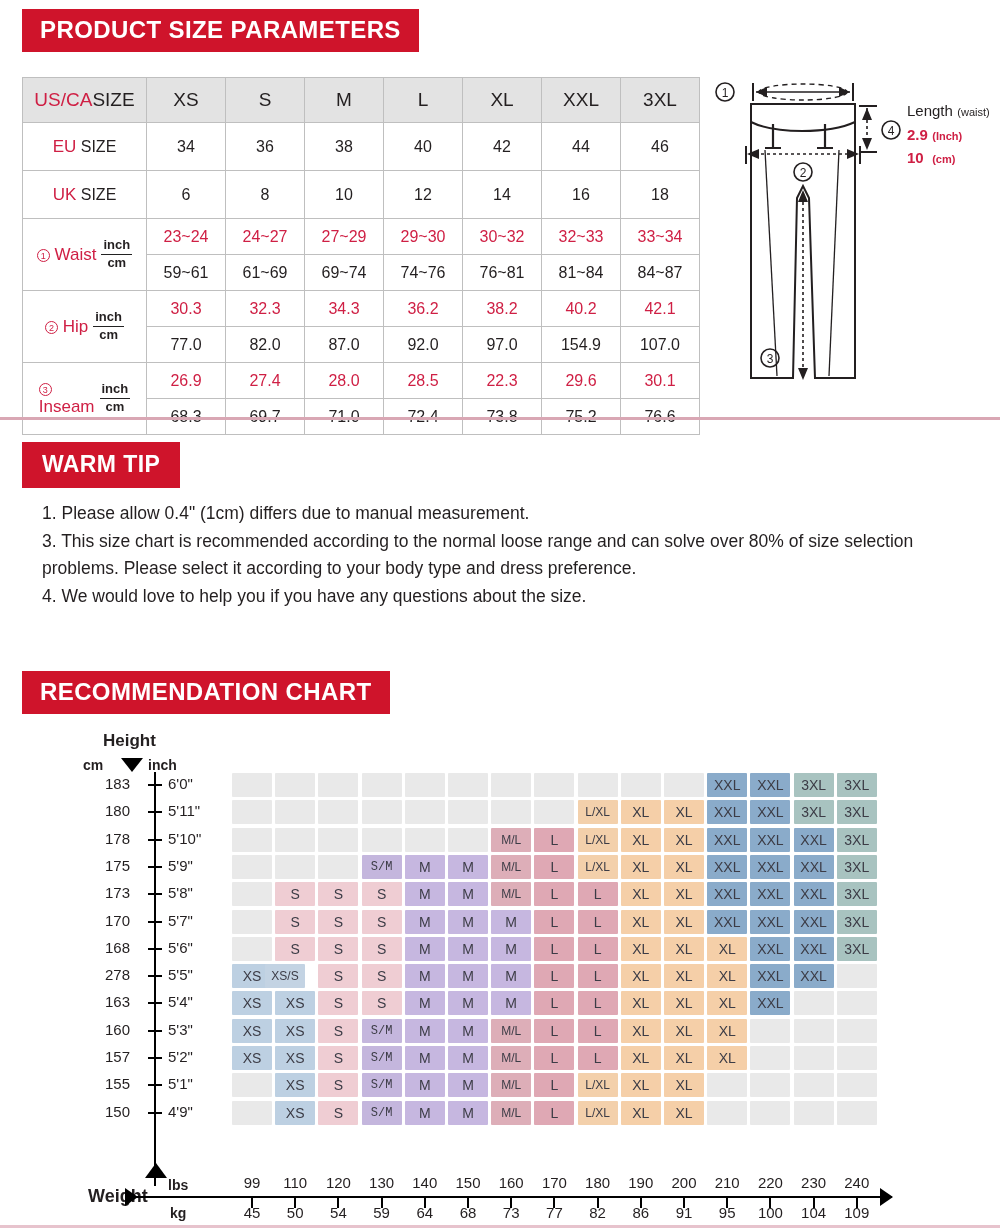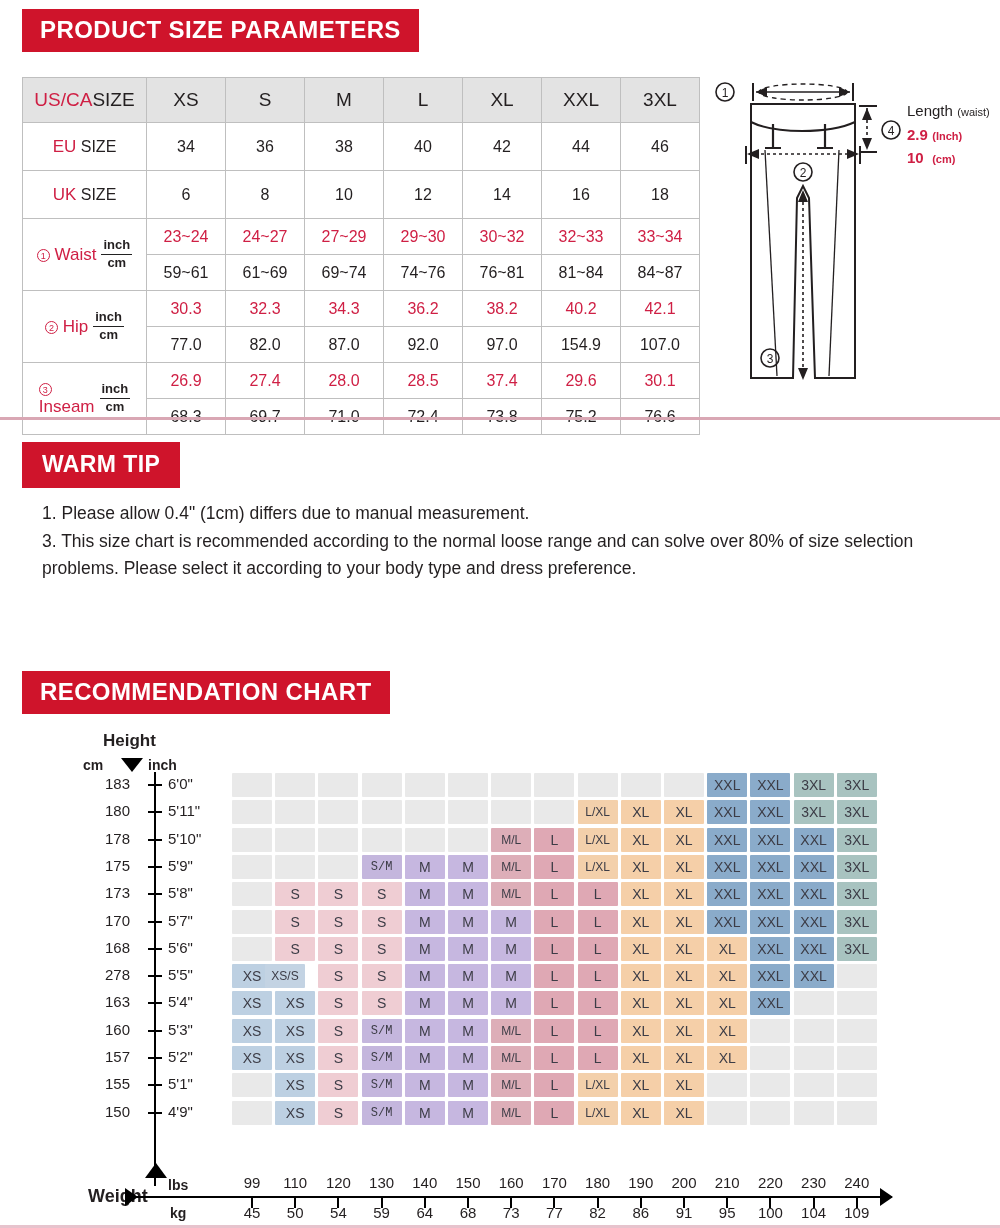--- a/index.html
+++ b/index.html
@@ -253,21 +253,21 @@
             <span class="unit-stack">
               <span class="u-top">inch</span>
               <span class="u-bot">cm</span>
             </span>
           </div>
         </td>
         <td class="val-cell red">26.9</td>
         <td class="val-cell red">27.4</td>
         <td class="val-cell red">28.0</td>
         <td class="val-cell red">28.5</td>
-        <td class="val-cell red">37.4</td>
+        <td class="val-cell red">22.3</td>
         <td class="val-cell red">29.6</td>
         <td class="val-cell red">30.1</td>
       </tr>
       <tr>
         <td class="val-cell blk">68.3</td>
         <td class="val-cell blk">69.7</td>
         <td class="val-cell blk">71.0</td>
         <td class="val-cell blk">72.4</td>
         <td class="val-cell blk">73.8</td>
         <td class="val-cell blk">75.2</td>
@@ -349,20 +349,21 @@
     </div>
   </div>
 </div>
 
 <div class="divider" id="divider-1"></div>
 
 <div class="banner" id="banner-warm">WARM TIP</div>
 <div id="warm-text">
     <p>1. Please allow 0.4" (1cm) differs due to manual measurement.</p>
     <p>3. This size chart is recommended according to the normal loose range and can solve over 80% of size selection problems. Please select it according to your body type and dress preference.</p>
+    <p>4. We would love to help you if you have any questions about the size.</p>
   </div>
 
 <div class="banner" id="banner-recom">RECOMMENDATION CHART</div>
 
 <div id="rec-wrap">
   <div id="height-title">Height</div>
   <div id="cm-label">cm</div>
   <div id="inch-label">inch</div>
   <div id="height-arrow"></div>
   <div id="height-axis"></div>

